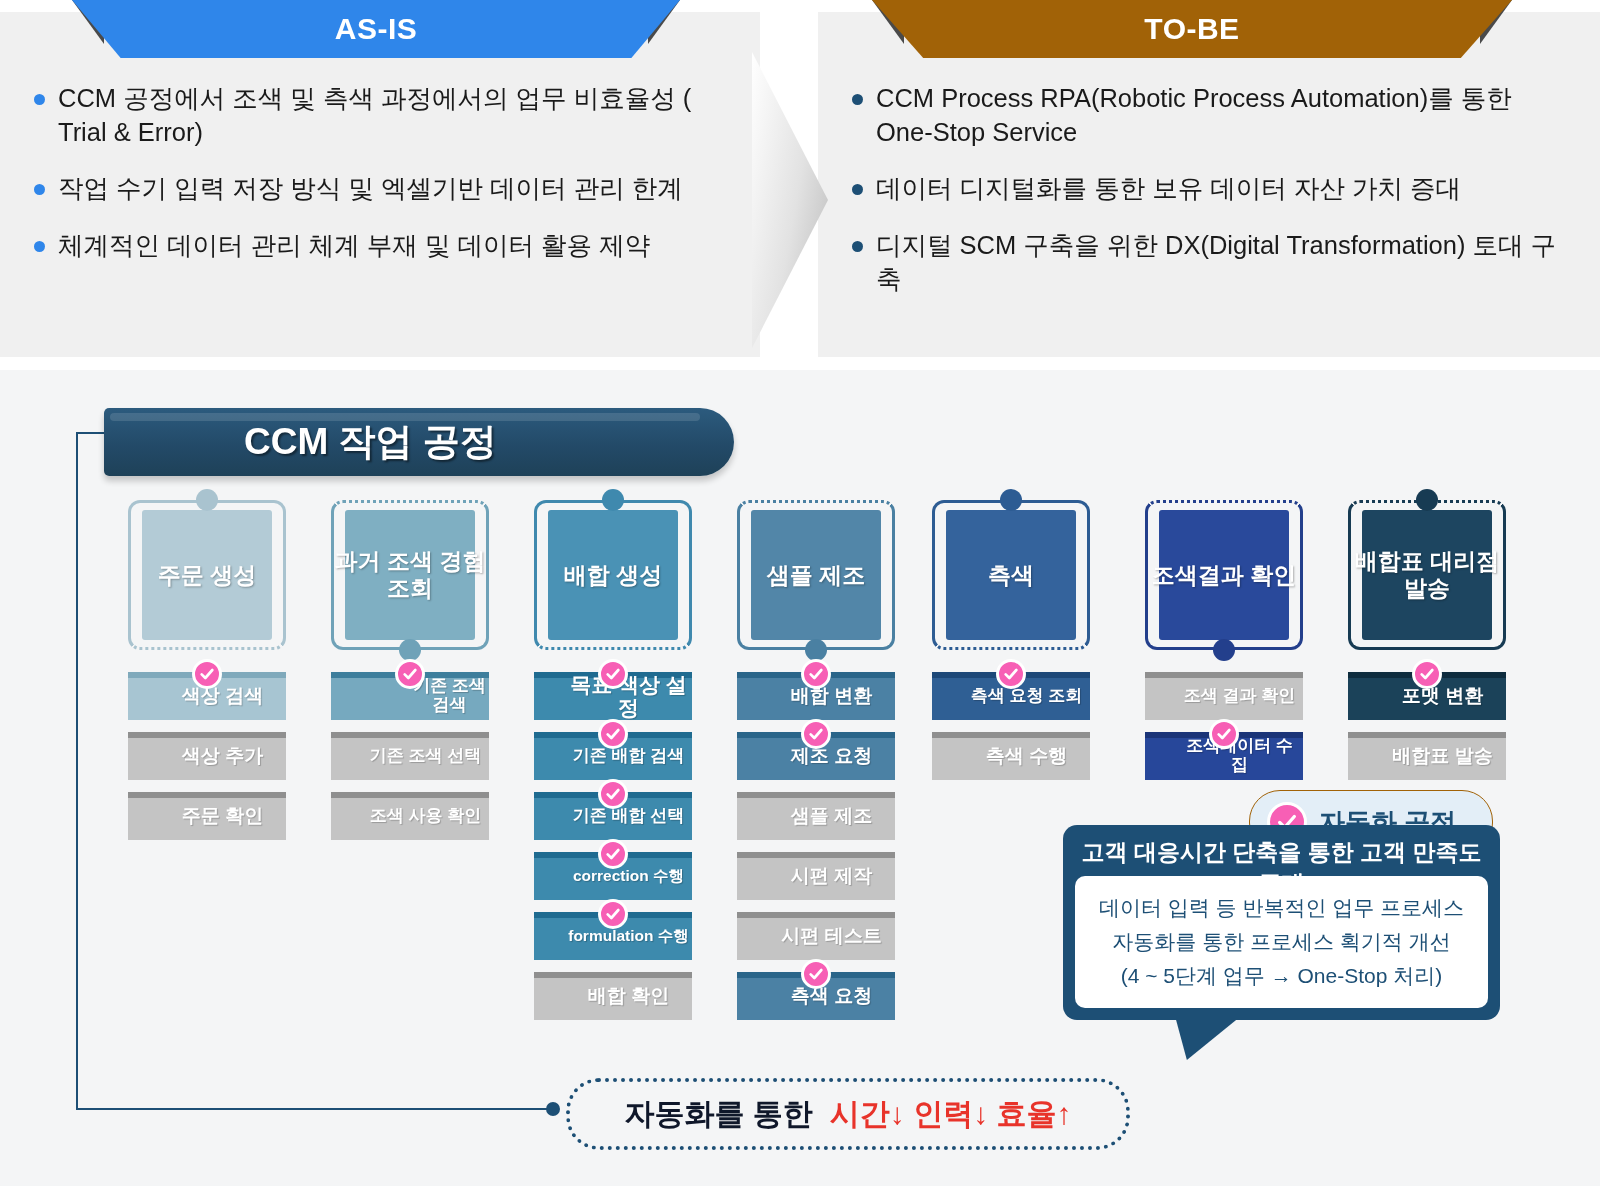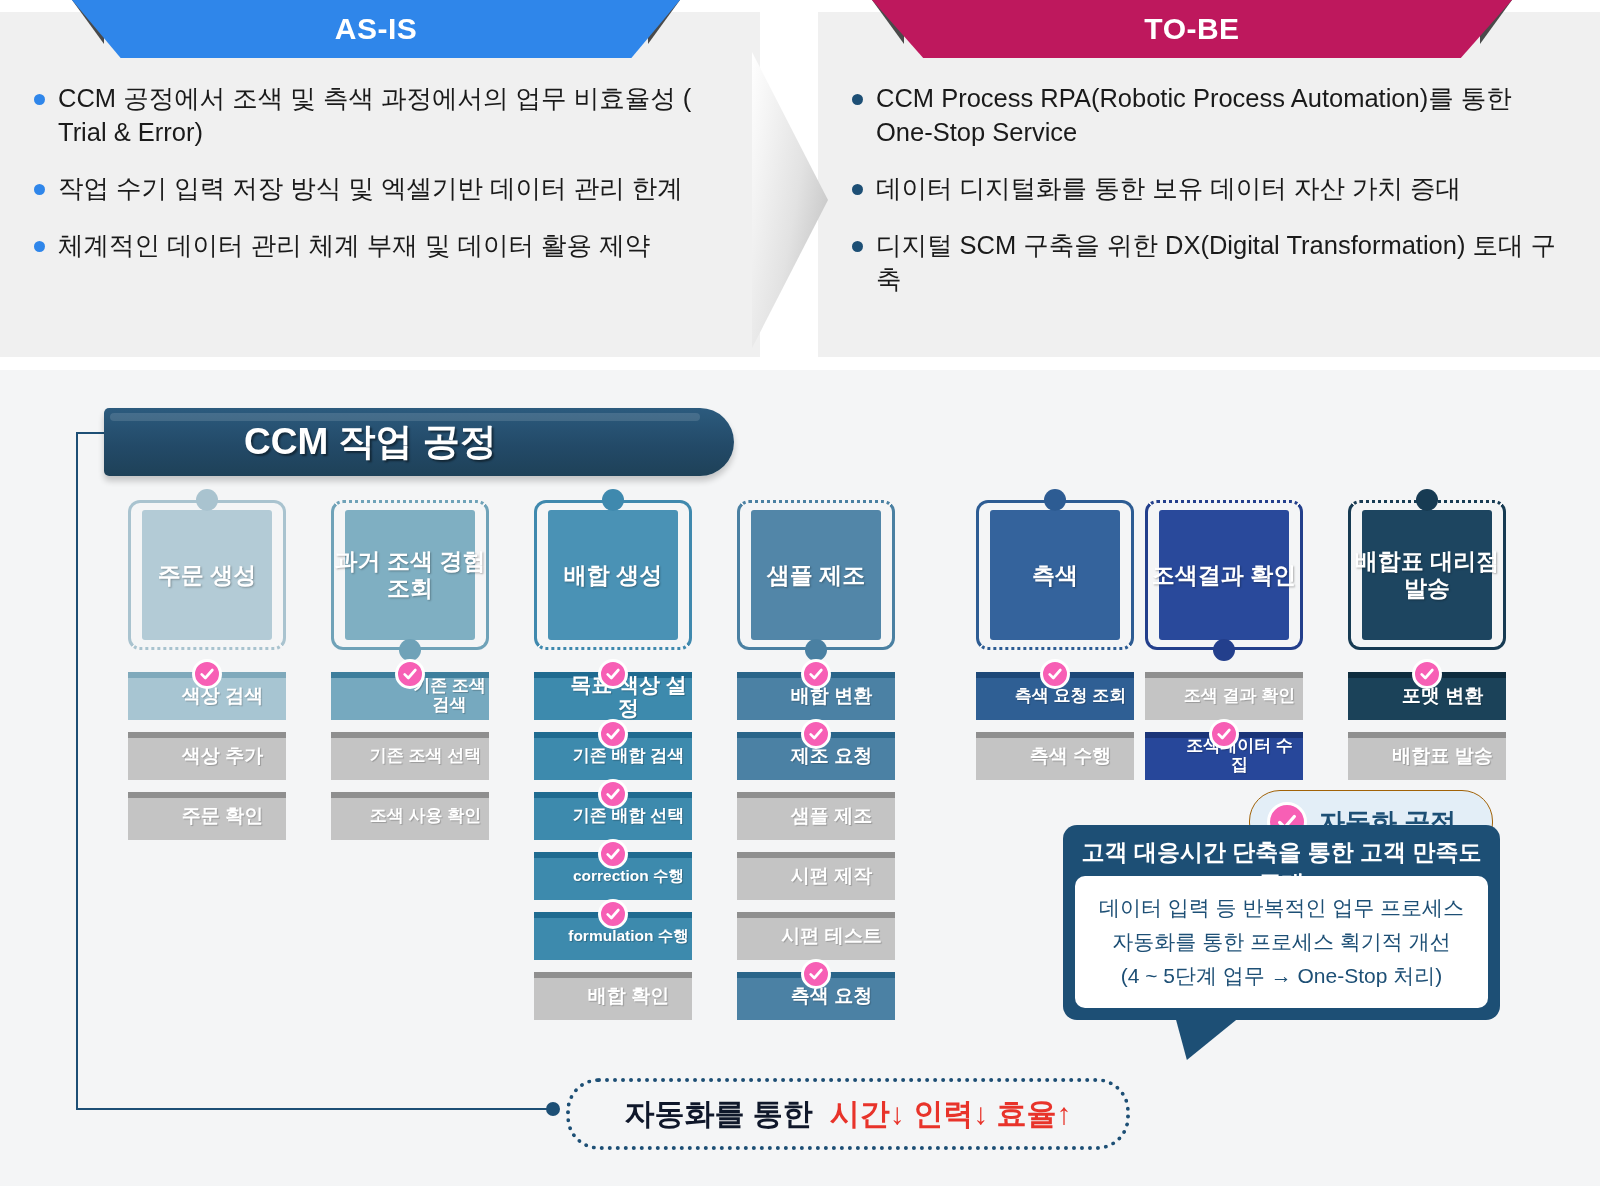--- a/index.html
+++ b/index.html
@@ -14,21 +14,21 @@
   .top-row{position:absolute;left:0;top:0;width:1600px;height:368px;}
   .panel{position:absolute;top:12px;height:345px;background:#f0f0f0;}
   .panel-asis{left:0;width:760px;}
   .panel-tobe{left:818px;width:782px;}
 
   .ribbon{position:absolute;top:0;height:58px;display:flex;align-items:center;
           justify-content:center;color:#ffffff;font-size:30px;font-weight:bold;
           letter-spacing:.5px;z-index:4;}
   .ribbon-asis{left:72px;width:608px;background:#2f86ea;
      clip-path:polygon(0 0,100% 0,92% 100%,8% 100%);}
-  .ribbon-tobe{left:872px;width:640px;background:#be185d;
+  .ribbon-tobe{left:872px;width:640px;background:#a16207;
      clip-path:polygon(0 0,100% 0,92% 100%,8% 100%);}
   .fold{position:absolute;top:0;width:32px;height:44px;background:#4a4a4a;z-index:3;}
   .fold-l{clip-path:polygon(0 0,100% 0,100% 100%);}
   .fold-r{clip-path:polygon(0 0,100% 0,0 100%);}
 
   .bullets{position:absolute;left:0;top:70px;width:100%;padding:0 26px;box-sizing:border-box;}
   .bullet{display:flex;align-items:flex-start;margin-bottom:23px;}
   .bdot{width:11px;height:11px;border-radius:50%;flex:0 0 auto;margin:12px 13px 0 8px;}
   .bdot-blue{background:#2f86ea;}
   .bdot-navy{background:#1d4f75;}
@@ -365,21 +365,21 @@
             <div class="chk">
               <div class="check-sm">
                 <svg viewBox="0 0 24 24">
                   <path d="M4 12.5 L9.5 18 L20 6" fill="none" stroke="#ffffff" stroke-width="4" stroke-linecap="round" stroke-linejoin="round"></path>
                 </svg>
               </div>
             </div>
           </div>
         </div>
       </div>
-      <div class="col" style="left: 976px;">
+      <div class="col" style="left: 932px;">
         <div class="stage">
           <div class="frame" style="border-width: 3px; border-style: solid solid dotted; border-color: rgb(45, 92, 147);"></div>
           <div class="inner" style="background: rgb(52, 99, 156);"></div>
           <div class="nub nub-top" style="background: rgb(45, 92, 147);"></div>
           <div class="stext">측색</div>
         </div>
         <div class="tasks">
           <div class="task" style="background: rgb(47, 95, 148);">
             <div class="tbar" style="background: rgb(29, 72, 120);"></div>
             <span class="tlabel" style="font-size: 17px;">측색 요청 조회</span>

